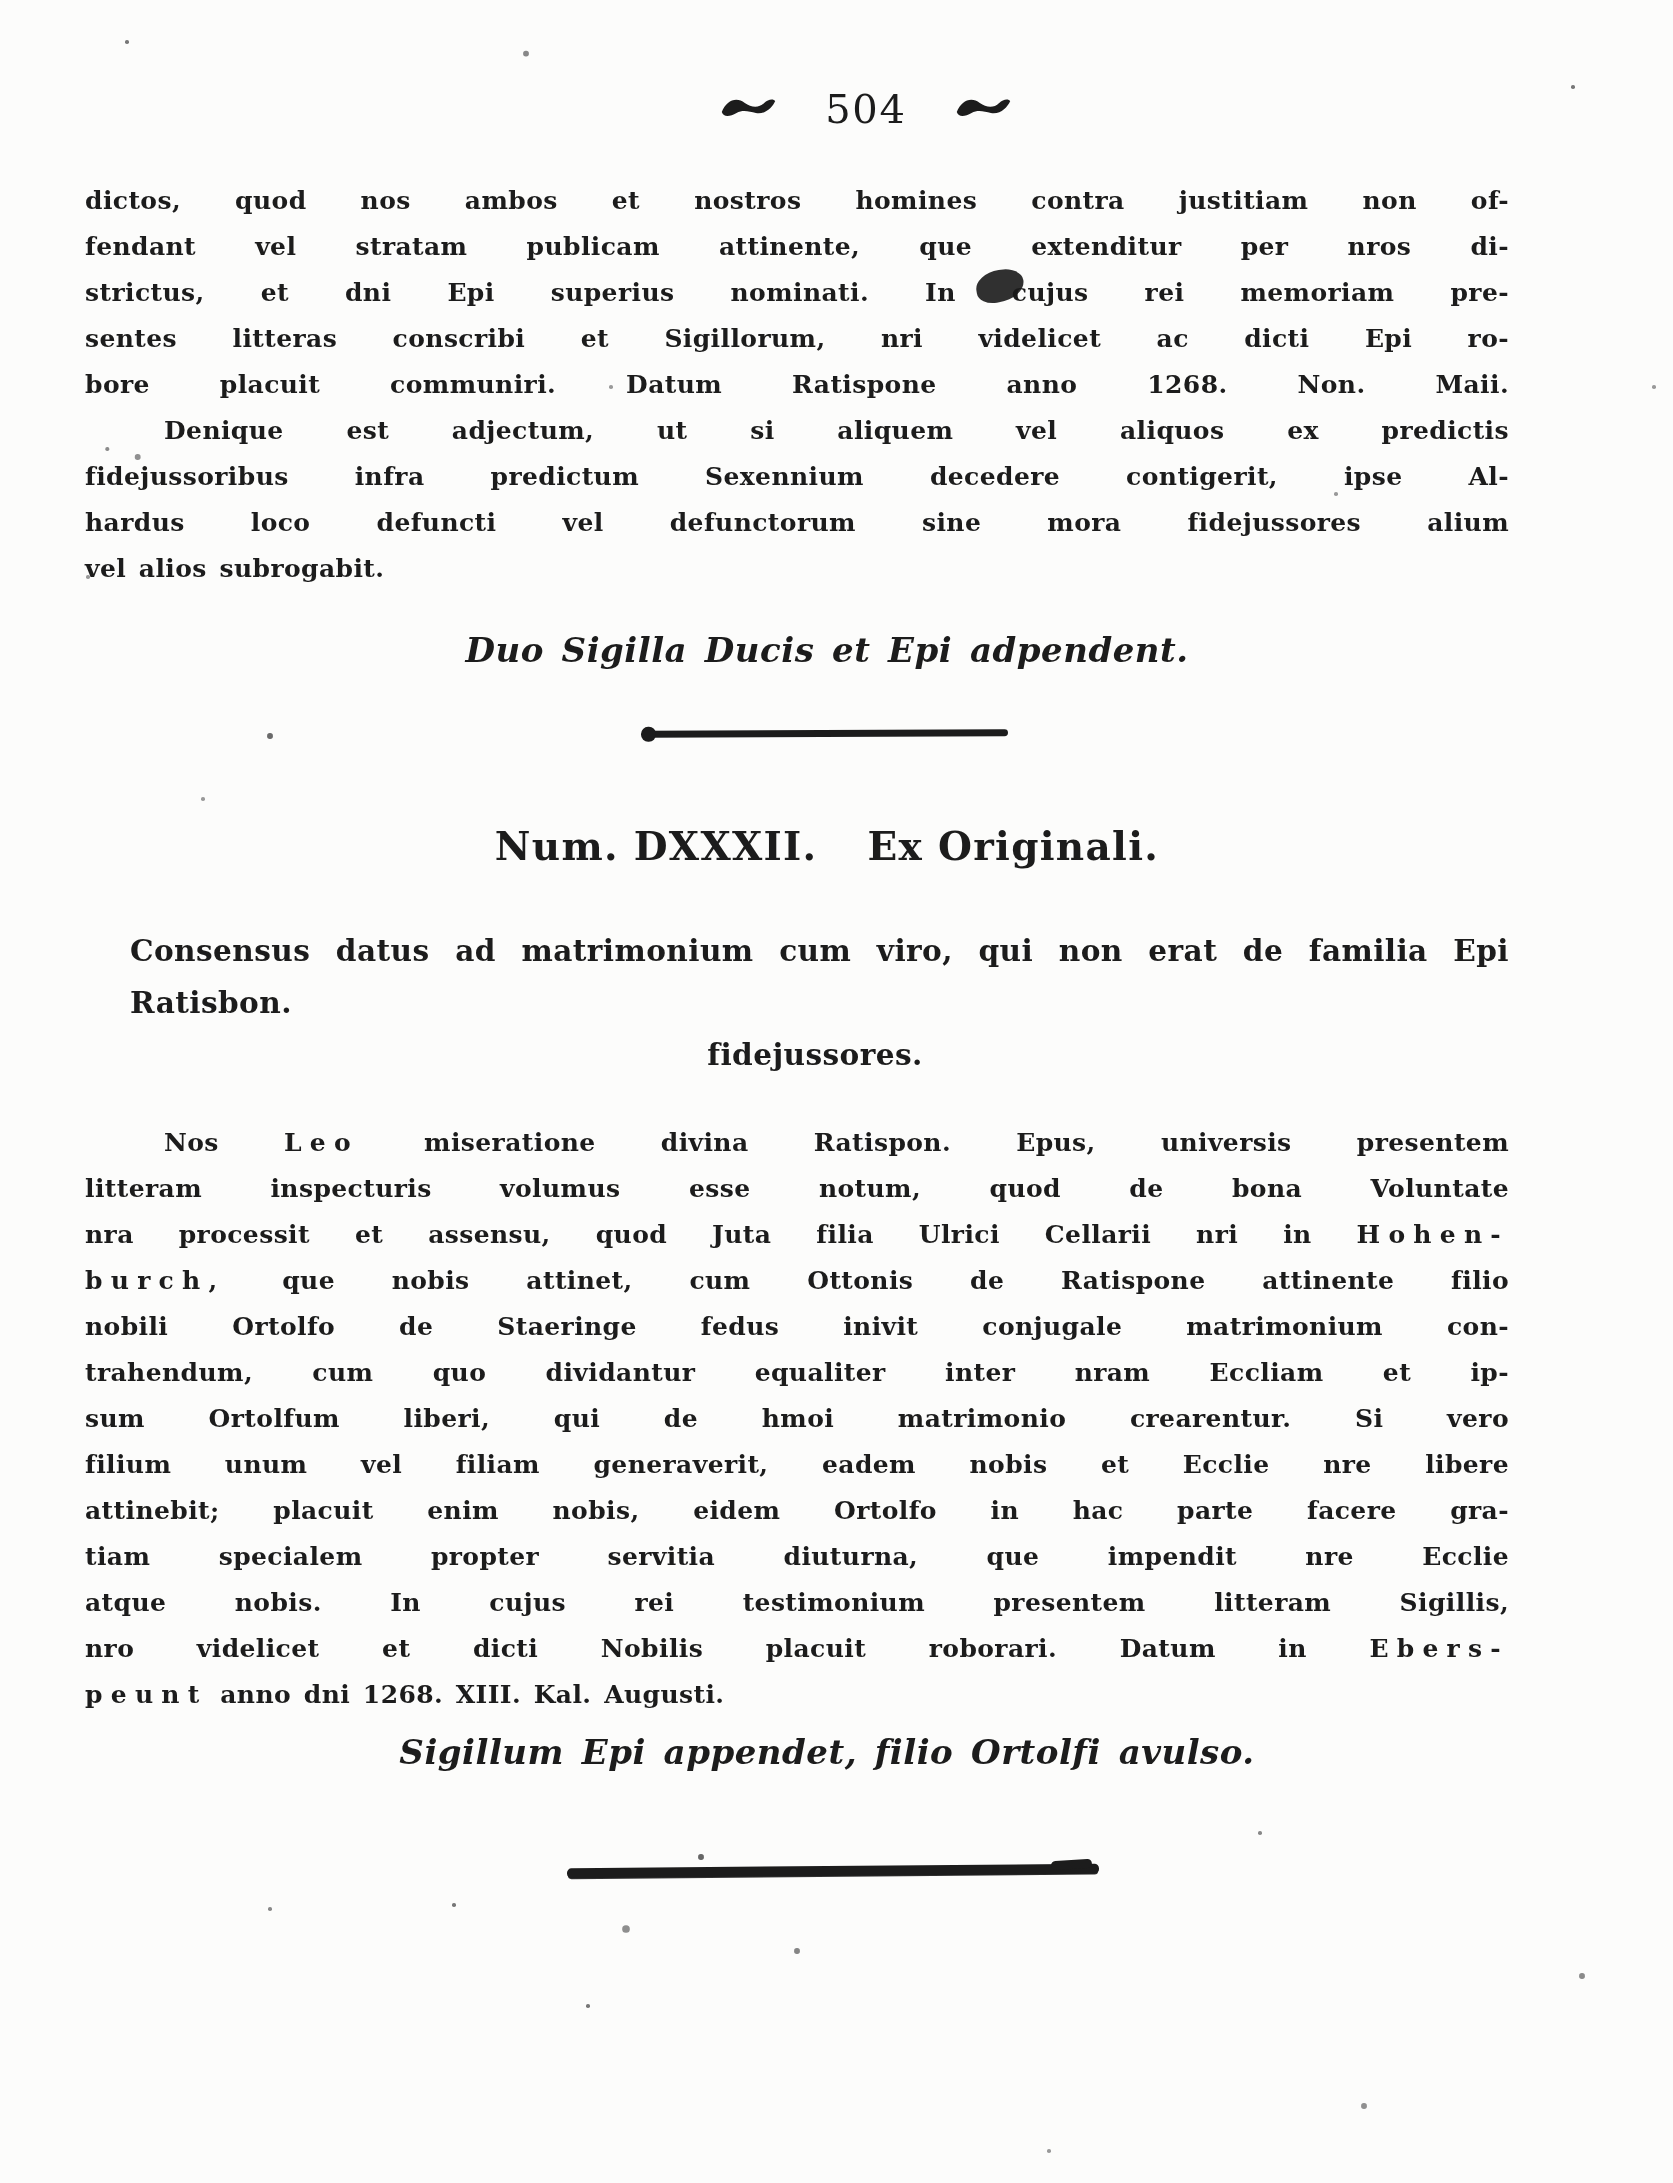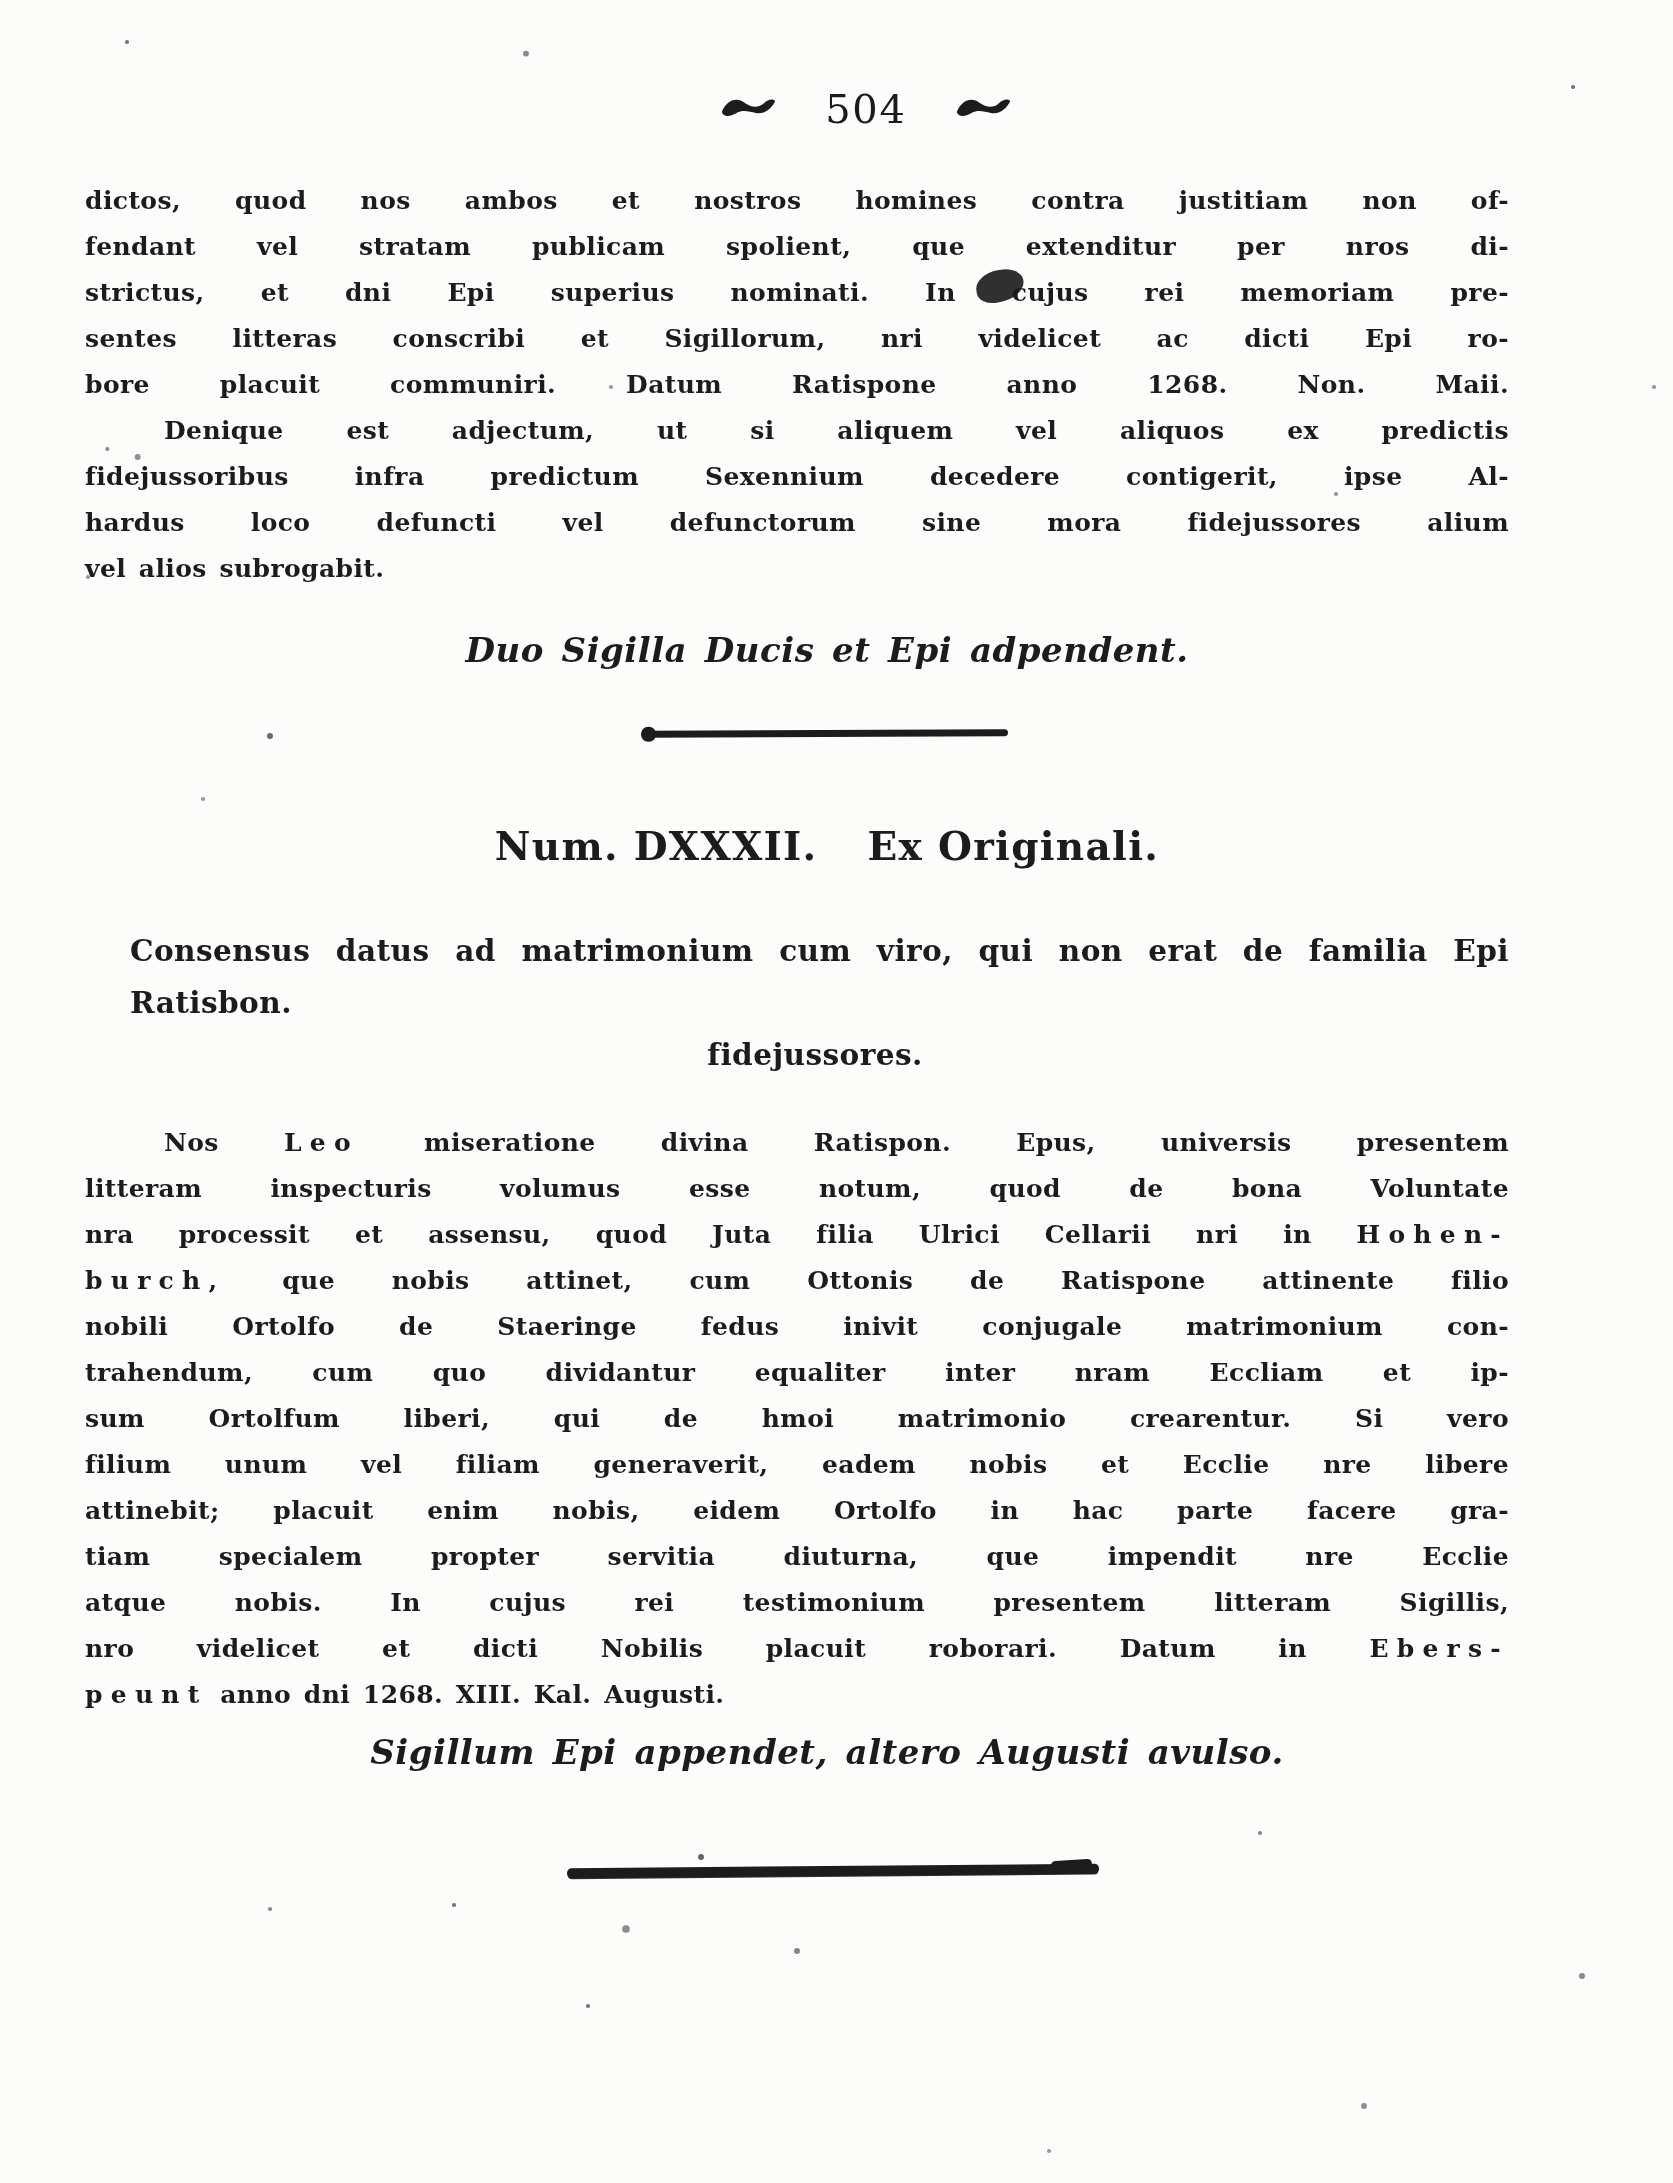--- a/index.html
+++ b/index.html
@@ -101,21 +101,21 @@
         <path d="M3 18 C8 5 19 1 28 8 C35 13 43 14 49 8 C53 4 59 3 61 6 C58 13 50 21 40 19 C33 17.5 26 15 19 19 C12 23 5 24 3 18 Z" fill="#1c1c1c"></path>
       </svg>
     </span>
   </header>
 
   <div class="text-col">
 
     <section class="charter-top">
       <div class="para">
           <div class="line"><span>dictos, quod nos ambos et nostros homines contra justitiam non of-</span></div>
-          <div class="line"><span>fendant vel stratam publicam spolient, que extenditur per nros di-</span></div>
+          <div class="line"><span>fendant vel stratam publicam attinente, que extenditur per nros di-</span></div>
           <div class="line"><span>strictus, et dni Epi superius nominati. In cujus rei memoriam pre-</span></div>
           <div class="line"><span>sentes litteras conscribi et Sigillorum, nri videlicet ac dicti Epi ro-</span></div>
           <div class="line"><span>bore placuit communiri. Datum Ratispone anno 1268. Non. Maii.</span></div>
         </div>
       <div class="para">
           <div class="line indent"><span>Denique est adjectum, ut si aliquem vel aliquos ex predictis</span></div>
           <div class="line"><span>fidejussoribus infra predictum Sexennium decedere contigerit, ipse Al-</span></div>
           <div class="line"><span>hardus loco defuncti vel defunctorum sine mora fidejussores alium</span></div>
           <div class="line last"><span>vel alios subrogabit.</span></div>
         </div>
@@ -140,21 +140,21 @@
           <div class="line"><span>nobili Ortolfo de Staeringe fedus inivit conjugale matrimonium con-</span></div>
           <div class="line"><span>trahendum, cum quo dividantur equaliter inter nram Eccliam et ip-</span></div>
           <div class="line"><span>sum Ortolfum liberi, qui de hmoi matrimonio crearentur. Si vero</span></div>
           <div class="line"><span>filium unum vel filiam generaverit, eadem nobis et Ecclie nre libere</span></div>
           <div class="line"><span>attinebit; placuit enim nobis, eidem Ortolfo in hac parte facere gra-</span></div>
           <div class="line"><span>tiam specialem propter servitia diuturna, que impendit nre Ecclie</span></div>
           <div class="line"><span>atque nobis. In cujus rei testimonium presentem litteram Sigillis,</span></div>
           <div class="line"><span>nro videlicet et dicti Nobilis placuit roborari. Datum in </span><span class="sperr">Ebers-</span></div>
           <div class="line last"><span class="sperr">peunt</span><span> anno dni 1268. XIII. Kal. Augusti.</span></div>
         </div>
-      <p class="seal-note">Sigillum Epi appendet, altero Augusti avulso.</p>
+      <p class="seal-note">Sigillum Epi appendet, filio Ortolfi avulso.</p>
       <div class="divider divider-2"></div>
     </section>
 
   </div>
 
   <div class="ink-blot"></div>
   <div class="speckles"></div>
 
 </div>
 

